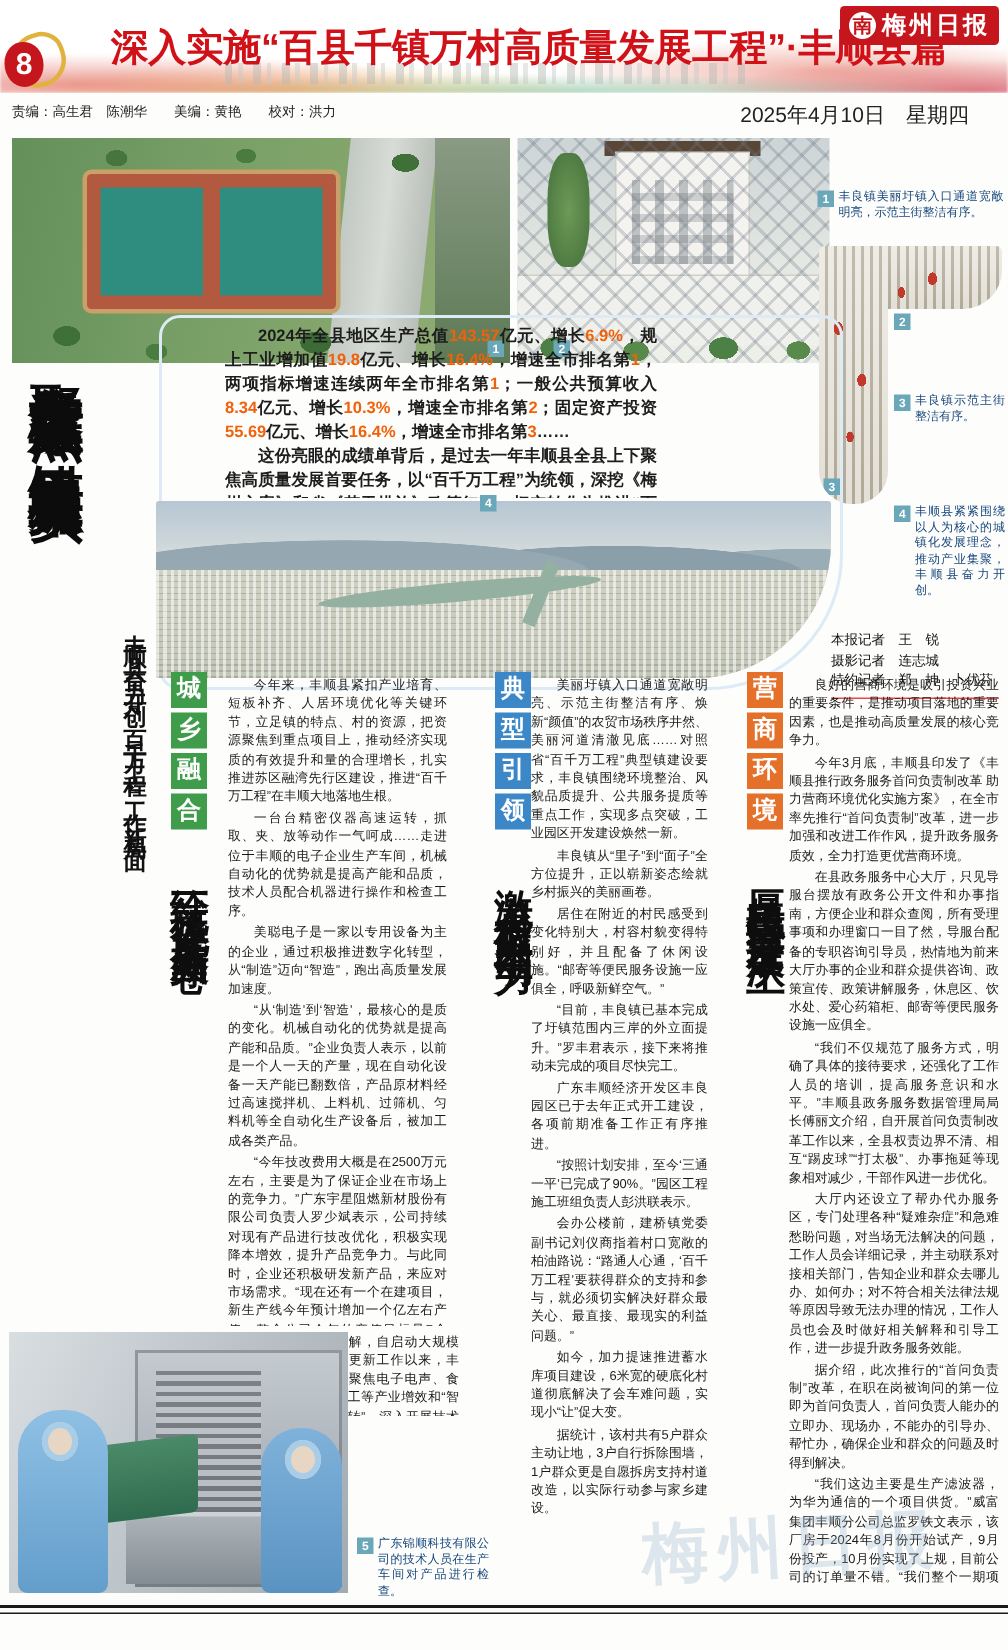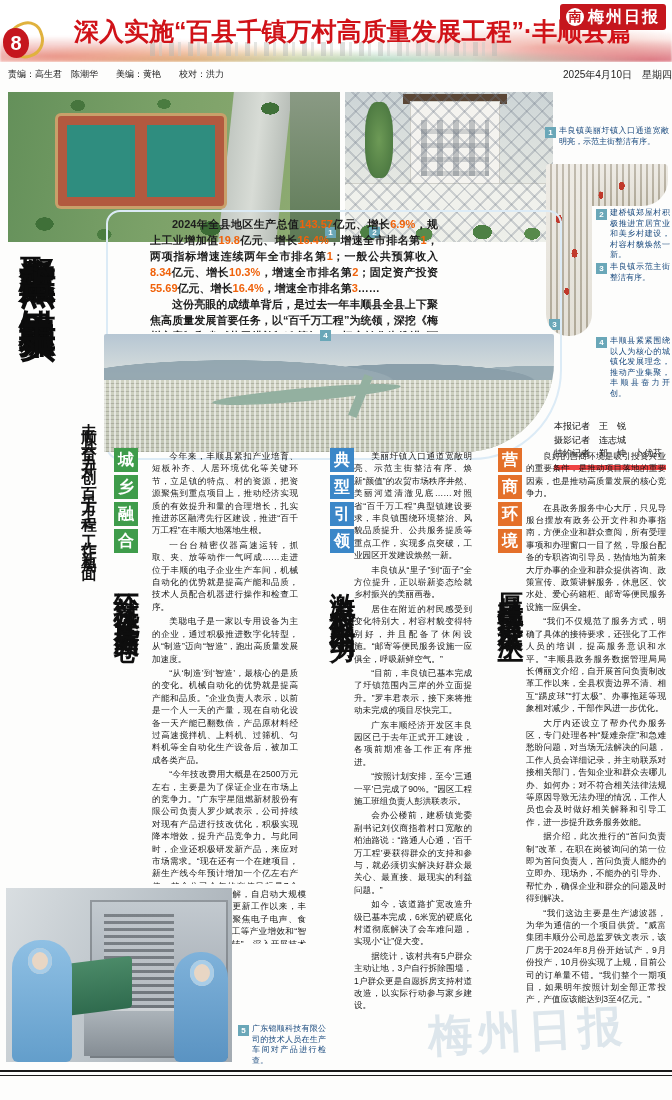--- a/index.html
+++ b/index.html
@@ -21,21 +21,21 @@
   .pn{position:absolute;left:3px;top:28px;width:26px;height:30px;background:#c5161d;color:#fff;
     border-radius:46% 50% 48% 52%;font-weight:bold;font-size:20px;text-align:center;line-height:30px}
   .banner-title{position:absolute;left:74px;top:15px;font-size:25px;font-weight:900;color:#d01218;white-space:nowrap}
   .masthead{position:absolute;right:6px;top:4px;height:26px;background:#c5161d;border-radius:3px;
     display:flex;align-items:center;padding:0 6px;gap:4px}
   .mh-circle{width:18px;height:18px;background:#fff;color:#c5161d;border-radius:50%;font-size:13px;
     font-weight:bold;text-align:center;line-height:18px;font-family:"Liberation Serif","DejaVu Serif",serif}
   .mh-text{color:#fff;font-size:16px;font-weight:bold;letter-spacing:2px;
     font-family:"Liberation Serif","DejaVu Serif",serif}
   .credits{position:absolute;left:8px;top:68px;font-size:9px;color:#222}
-  .date{position:absolute;right:0;top:68px;font-size:10px;color:#222}
+  .date{position:absolute;right:26px;top:68px;font-size:14px;color:#222}
 
   
   .ph{position:absolute;overflow:hidden}
   .photo1{left:8px;top:92px;width:332px;height:150px;background:linear-gradient(100deg,#64905a,#7ba168 45%,#93ad74)}
   .p1-road{position:absolute;right:56px;top:0;width:58px;height:100%;transform:skewX(-6deg);
     background:linear-gradient(90deg,#c2c8c2,#d8dcd6 50%,#b8beb8)}
   .p1-right{position:absolute;right:0;top:0;width:50px;height:100%;background:linear-gradient(#8a9a84,#5d7a55)}
   .p1-court{position:absolute;left:50px;top:24px;width:166px;height:90px;background:#b2593f;
     border-radius:3px;box-shadow:0 0 0 3px #c9a06a}
   .p1-court::before{content:"";position:absolute;left:9px;top:9px;right:9px;bottom:9px;
@@ -133,21 +133,21 @@
   
   .col{position:absolute;font-size:8.6px;line-height:12.4px;color:#191919;text-align:justify;overflow:hidden}
   .col p{margin:2px;text-indent:2em}
   .col0{left:150px;top:448px;width:150px;height:436px}
   .col1{left:352px;top:448px;width:122px;height:600px}
   .col2{left:524px;top:448px;width:144px;height:612px}
   .g1-wrap{left:212px;top:886px;width:96px;height:58px}
   .g1-wrap p{text-indent:0}
 
   .reporters{position:absolute;left:554px;top:420px;width:112px;font-size:9px;line-height:13.5px;
-    color:#111;border-bottom:5px solid #ef4444;padding-bottom:4px}
+    color:#111;border-bottom:1px solid #ef4444;padding-bottom:4px}
   .reporters div{white-space:nowrap}
 
   .watermark{position:absolute;left:428px;top:1002px;font-size:44px;font-weight:bold;letter-spacing:6px;
     color:rgba(150,178,200,.30);transform:rotate(-3deg);pointer-events:none;
     font-family:"Liberation Serif","DejaVu Serif",serif;z-index:5}
 
   .footer-rule{position:absolute;left:0;top:1070px;width:672px;height:3px;
     border-top:2px solid #1a1a1a;border-bottom:1px solid #1a1a1a}
   .footer-text{position:absolute;left:0;top:1080px;width:672px;text-align:center;font-size:8.5px;color:#222}
 </style>
@@ -191,21 +191,20 @@
   <div class="ph street photo3b">
     <div class="plabel onphoto" style="left:3px;bottom:6px">3</div>
   </div>
 
   <div class="caption" style="left:545px;top:126px;width:124px">
     <span class="plabel">1</span>
     <span>丰良镇美丽圩镇入口通道宽敞明亮，示范主街整洁有序。</span>
   </div>
   <div class="caption" style="left:596px;top:208px;width:74px">
     <span class="plabel">2</span>
-    <span>建桥镇郑屋村积极推进宜居宜业和美乡村建设，村容村貌焕然一新。</span>
   </div>
   <div class="caption" style="left:596px;top:262px;width:74px">
     <span class="plabel">3</span>
     <span>丰良镇示范主街整洁有序。</span>
   </div>
   <div class="caption" style="left:596px;top:336px;width:74px">
     <span class="plabel">4</span>
     <span>丰顺县紧紧围绕以人为核心的城镇化发展理念，推动产业集聚，丰顺县奋力开创。</span>
   </div>
 
@@ -258,33 +257,34 @@
     </div>
   <div class="v-head-sec head1">激发乡村振兴内生动力</div>
   <div class="col col1">
       <p>美丽圩镇入口通道宽敞明亮、示范主街整洁有序、焕新“颜值”的农贸市场秩序井然、美丽河道清澈见底……对照省“百千万工程”典型镇建设要求，丰良镇围绕环境整治、风貌品质提升、公共服务提质等重点工作，实现多点突破，工业园区开发建设焕然一新。</p>
       <p>丰良镇从“里子”到“面子”全方位提升，正以崭新姿态绘就乡村振兴的美丽画卷。</p>
       <p>居住在附近的村民感受到变化特别大，村容村貌变得特别好，并且配备了休闲设施。“邮寄等便民服务设施一应俱全，呼吸新鲜空气。”</p>
       <p>“目前，丰良镇已基本完成了圩镇范围内三岸的外立面提升。”罗丰君表示，接下来将推动未完成的项目尽快完工。</p>
       <p>广东丰顺经济开发区丰良园区已于去年正式开工建设，各项前期准备工作正有序推进。</p>
       <p>“按照计划安排，至今‘三通一平’已完成了90%。”园区工程施工班组负责人彭洪联表示。</p>
       <p>会办公楼前，建桥镇党委副书记刘仪商指着村口宽敞的柏油路说：“路通人心通，‘百千万工程’要获得群众的支持和参与，就必须切实解决好群众最关心、最直接、最现实的利益问题。”</p>
-      <p>如今，该道路扩宽改造升级已基本完成，6米宽的硬底化村道彻底解决了会车难问题，实现小“让”促大变。</p>
+      <p>如今，加力提速推进蓄水库项目建设，6米宽的硬底化村道彻底解决了会车难问题，实现小“让”促大变。</p>
       <p>据统计，该村共有5户群众主动让地，3户自行拆除围墙，1户群众更是自愿拆房支持村道改造，以实际行动参与家乡建设。</p>
     </div>
 
   <div class="badge sec2 badge2">
       <span class="bchar">营</span>
       <span class="bchar">商</span>
       <span class="bchar">环</span>
       <span class="bchar">境</span>
     </div>
   <div class="v-head-sec head2">厚植民营经济发展沃土</div>
   <div class="col col2">
       <p>良好的营商环境是吸引投资兴业的重要条件，是推动项目落地的重要因素，也是推动高质量发展的核心竞争力。</p>
+      <p>今年3月底，丰顺县印发了《丰顺县推行政务服务首问负责制改革 助力营商环境优化实施方案》，在全市率先推行“首问负责制”改革，进一步加强和改进工作作风，提升政务服务质效，全力打造更优营商环境。</p>
       <p>在县政务服务中心大厅，只见导服台摆放有政务公开文件和办事指南，方便企业和群众查阅，所有受理事项和办理窗口一目了然，导服台配备的专职咨询引导员，热情地为前来大厅办事的企业和群众提供咨询、政策宣传、政策讲解服务，休息区、饮水处、爱心药箱柜、邮寄等便民服务设施一应俱全。</p>
       <p>“我们不仅规范了服务方式，明确了具体的接待要求，还强化了工作人员的培训，提高服务意识和水平。”丰顺县政务服务数据管理局局长傅丽文介绍，自开展首问负责制改革工作以来，全县权责边界不清、相互“踢皮球”“打太极”、办事拖延等现象相对减少，干部作风进一步优化。</p>
       <p>大厅内还设立了帮办代办服务区，专门处理各种“疑难杂症”和急难愁盼问题，对当场无法解决的问题，工作人员会详细记录，并主动联系对接相关部门，告知企业和群众去哪儿办、如何办；对不符合相关法律法规等原因导致无法办理的情况，工作人员也会及时做好相关解释和引导工作，进一步提升政务服务效能。</p>
       <p>据介绍，此次推行的“首问负责制”改革，在职在岗被询问的第一位即为首问负责人，首问负责人能办的立即办、现场办，不能办的引导办、帮忙办，确保企业和群众的问题及时得到解决。</p>
       <p>“我们这边主要是生产滤波器，为华为通信的一个项目供货。”威富集团丰顺分公司总监罗铁文表示，该厂房于2024年8月份开始试产，9月份投产，10月份实现了上规，目前公司的订单量不错。“我们整个一期项目，如果明年按照计划全部正常投产，产值应该能达到3至4亿元。”</p>
     </div>
 
   <div class="ph photo5">
     <div class="p5-machine"></div>
     <div class="p5-grid"></div>

